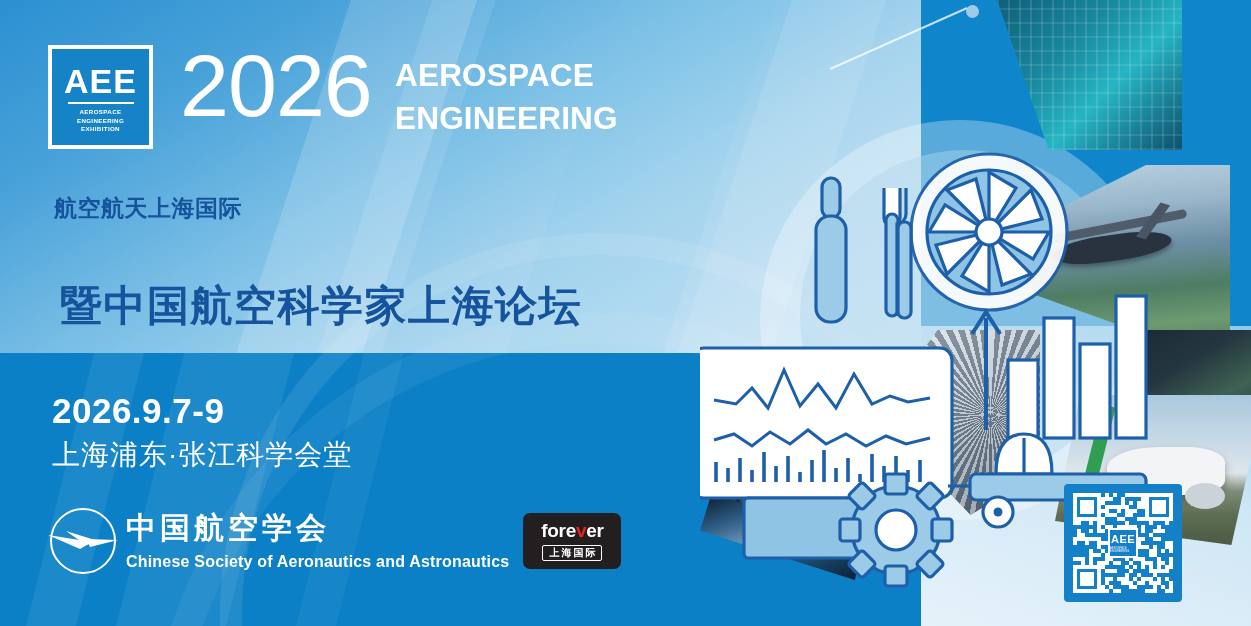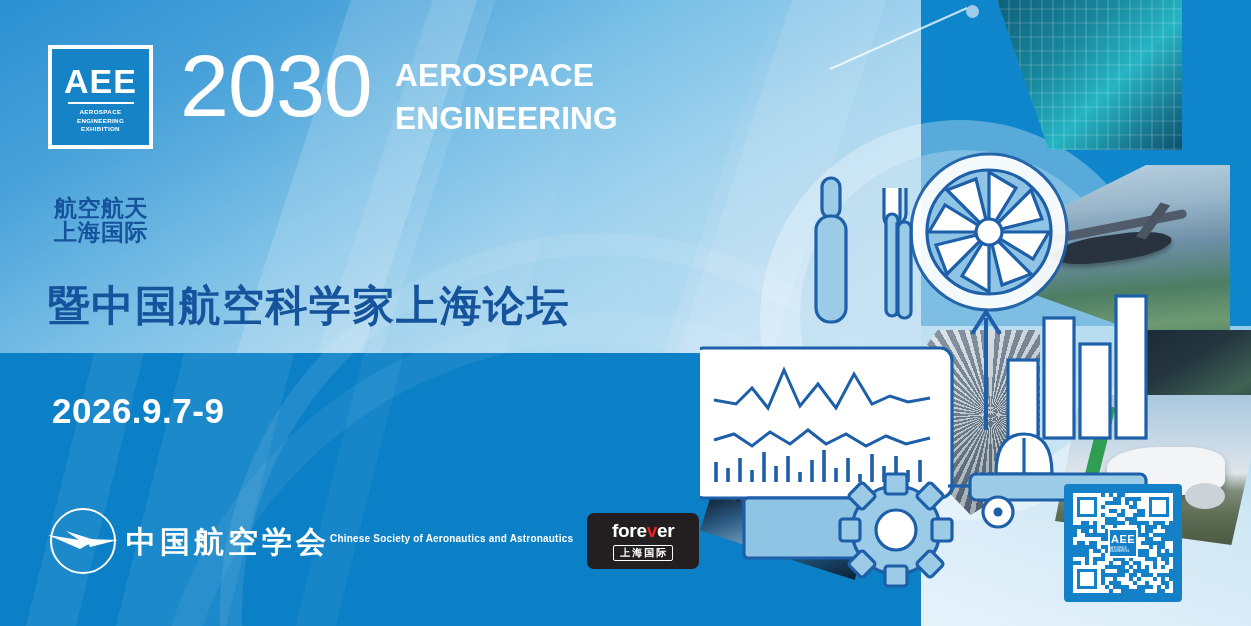--- a/index.html
+++ b/index.html
@@ -104,29 +104,29 @@
   .cn-main{
     position:absolute; left:48px; top:196px;
     display:flex; align-items:flex-end;
     color:#15539c;
   }
   .cn-big{
     font-size:42px; font-weight:700; letter-spacing:1.5px;
     line-height:1; color:#15539c;
   }
   .cn-stack{
-    display:flex; flex-direction:column; justify-content:flex-end;
+    display:flex; flex-direction:row; justify-content:flex-end;
     margin:0 6px 1px 6px; line-height:1.06;
   }
   .cn-stack span{
     font-size:23px; font-weight:700; letter-spacing:.5px; color:#15539c;
     white-space:nowrap;
   }
   .cn-second{
-    position:absolute; left:48px; top:285px;
+    position:absolute; left:60px; top:285px;
     font-size:42px; font-weight:700; letter-spacing:1.5px;
     color:#15539c; line-height:1;
   }
 
   
   .date{
     position:absolute; left:52px; top:393px;
     font-size:35px; font-weight:700; color:#ffffff; line-height:1;
     letter-spacing:.5px;
   }
@@ -139,30 +139,30 @@
   
   .orgs{ position:absolute; left:50px; top:508px; display:flex; align-items:center; }
   .csaa{ display:flex; align-items:center; }
   .csaa-mark{
     width:66px; height:66px; border:2.5px solid #fff; border-radius:50%;
     position:relative; margin-right:10px; flex:none;
   }
   .csaa-mark .plane{
     position:absolute; left:-6px; top:19px; width:74px; height:26px;
   }
-  .csaa-txt{ display:flex; flex-direction:row; }
+  .csaa-txt{ display:flex; flex-direction:column; }
   .csaa-cn{
     font-size:30px; font-weight:700; color:#fff; letter-spacing:4px; line-height:1.1;
   }
   .csaa-en{
-    font-size:10px; font-weight:700; color:#fff; letter-spacing:.2px; line-height:1.2;
+    font-size:16px; font-weight:700; color:#fff; letter-spacing:.2px; line-height:1.2;
     margin-top:8px;
   }
   .forever{
-    margin-left:14px; width:112px; height:56px; background:#231f20;
+    margin-left:14px; width:98px; height:56px; background:#231f20;
     border-radius:7px; display:flex; flex-direction:column;
     align-items:center; justify-content:center; flex:none;
   }
   .fv-word{
     font-size:19px; font-weight:700; color:#fff; line-height:1;
     letter-spacing:-.3px;
   }
   .fv-word em{ color:#e8231f; font-style:normal; }
   .fv-cn{
     margin-top:5px; border:1.5px solid #fff; border-radius:2px;
@@ -491,35 +491,36 @@
 
     <div class="logo-box">
       <div class="logo-aee">AEE</div>
       <div class="logo-rule"></div>
       <div class="logo-sub">
         <span>AEROSPACE ENGINEERING</span><br>
         <span>EXHIBITION</span>
       </div>
     </div>
 
-    <div class="year">2030</div>
+    <div class="year">2026</div>
 
     <div class="eng">
       <div>AEROSPACE ENGINEERING</div>
     </div>
 
     <div class="cn-main">
       <span class="cn-stack">
         <span>航空航天</span>
         <span>上海国际</span>
       </span>
     </div>
     <div class="cn-second">暨中国航空科学家上海论坛</div>
 
     <div class="date">2026.9.7-9</div>
+    <div class="venue">上海浦东·张江科学会堂</div>
 
     <div class="orgs">
 
       <div class="csaa">
         <div class="csaa-mark">
           <svg class="plane" viewBox="0 0 74 26">
             <path d="M2 6 L46 13 L34 20 Z" fill="#ffffff"></path>
             <path d="M20 2 L52 12 L40 16 Z" fill="#ffffff"></path>
             <path d="M40 10 L72 11 L44 18 Z" fill="#ffffff"></path>
           </svg>

